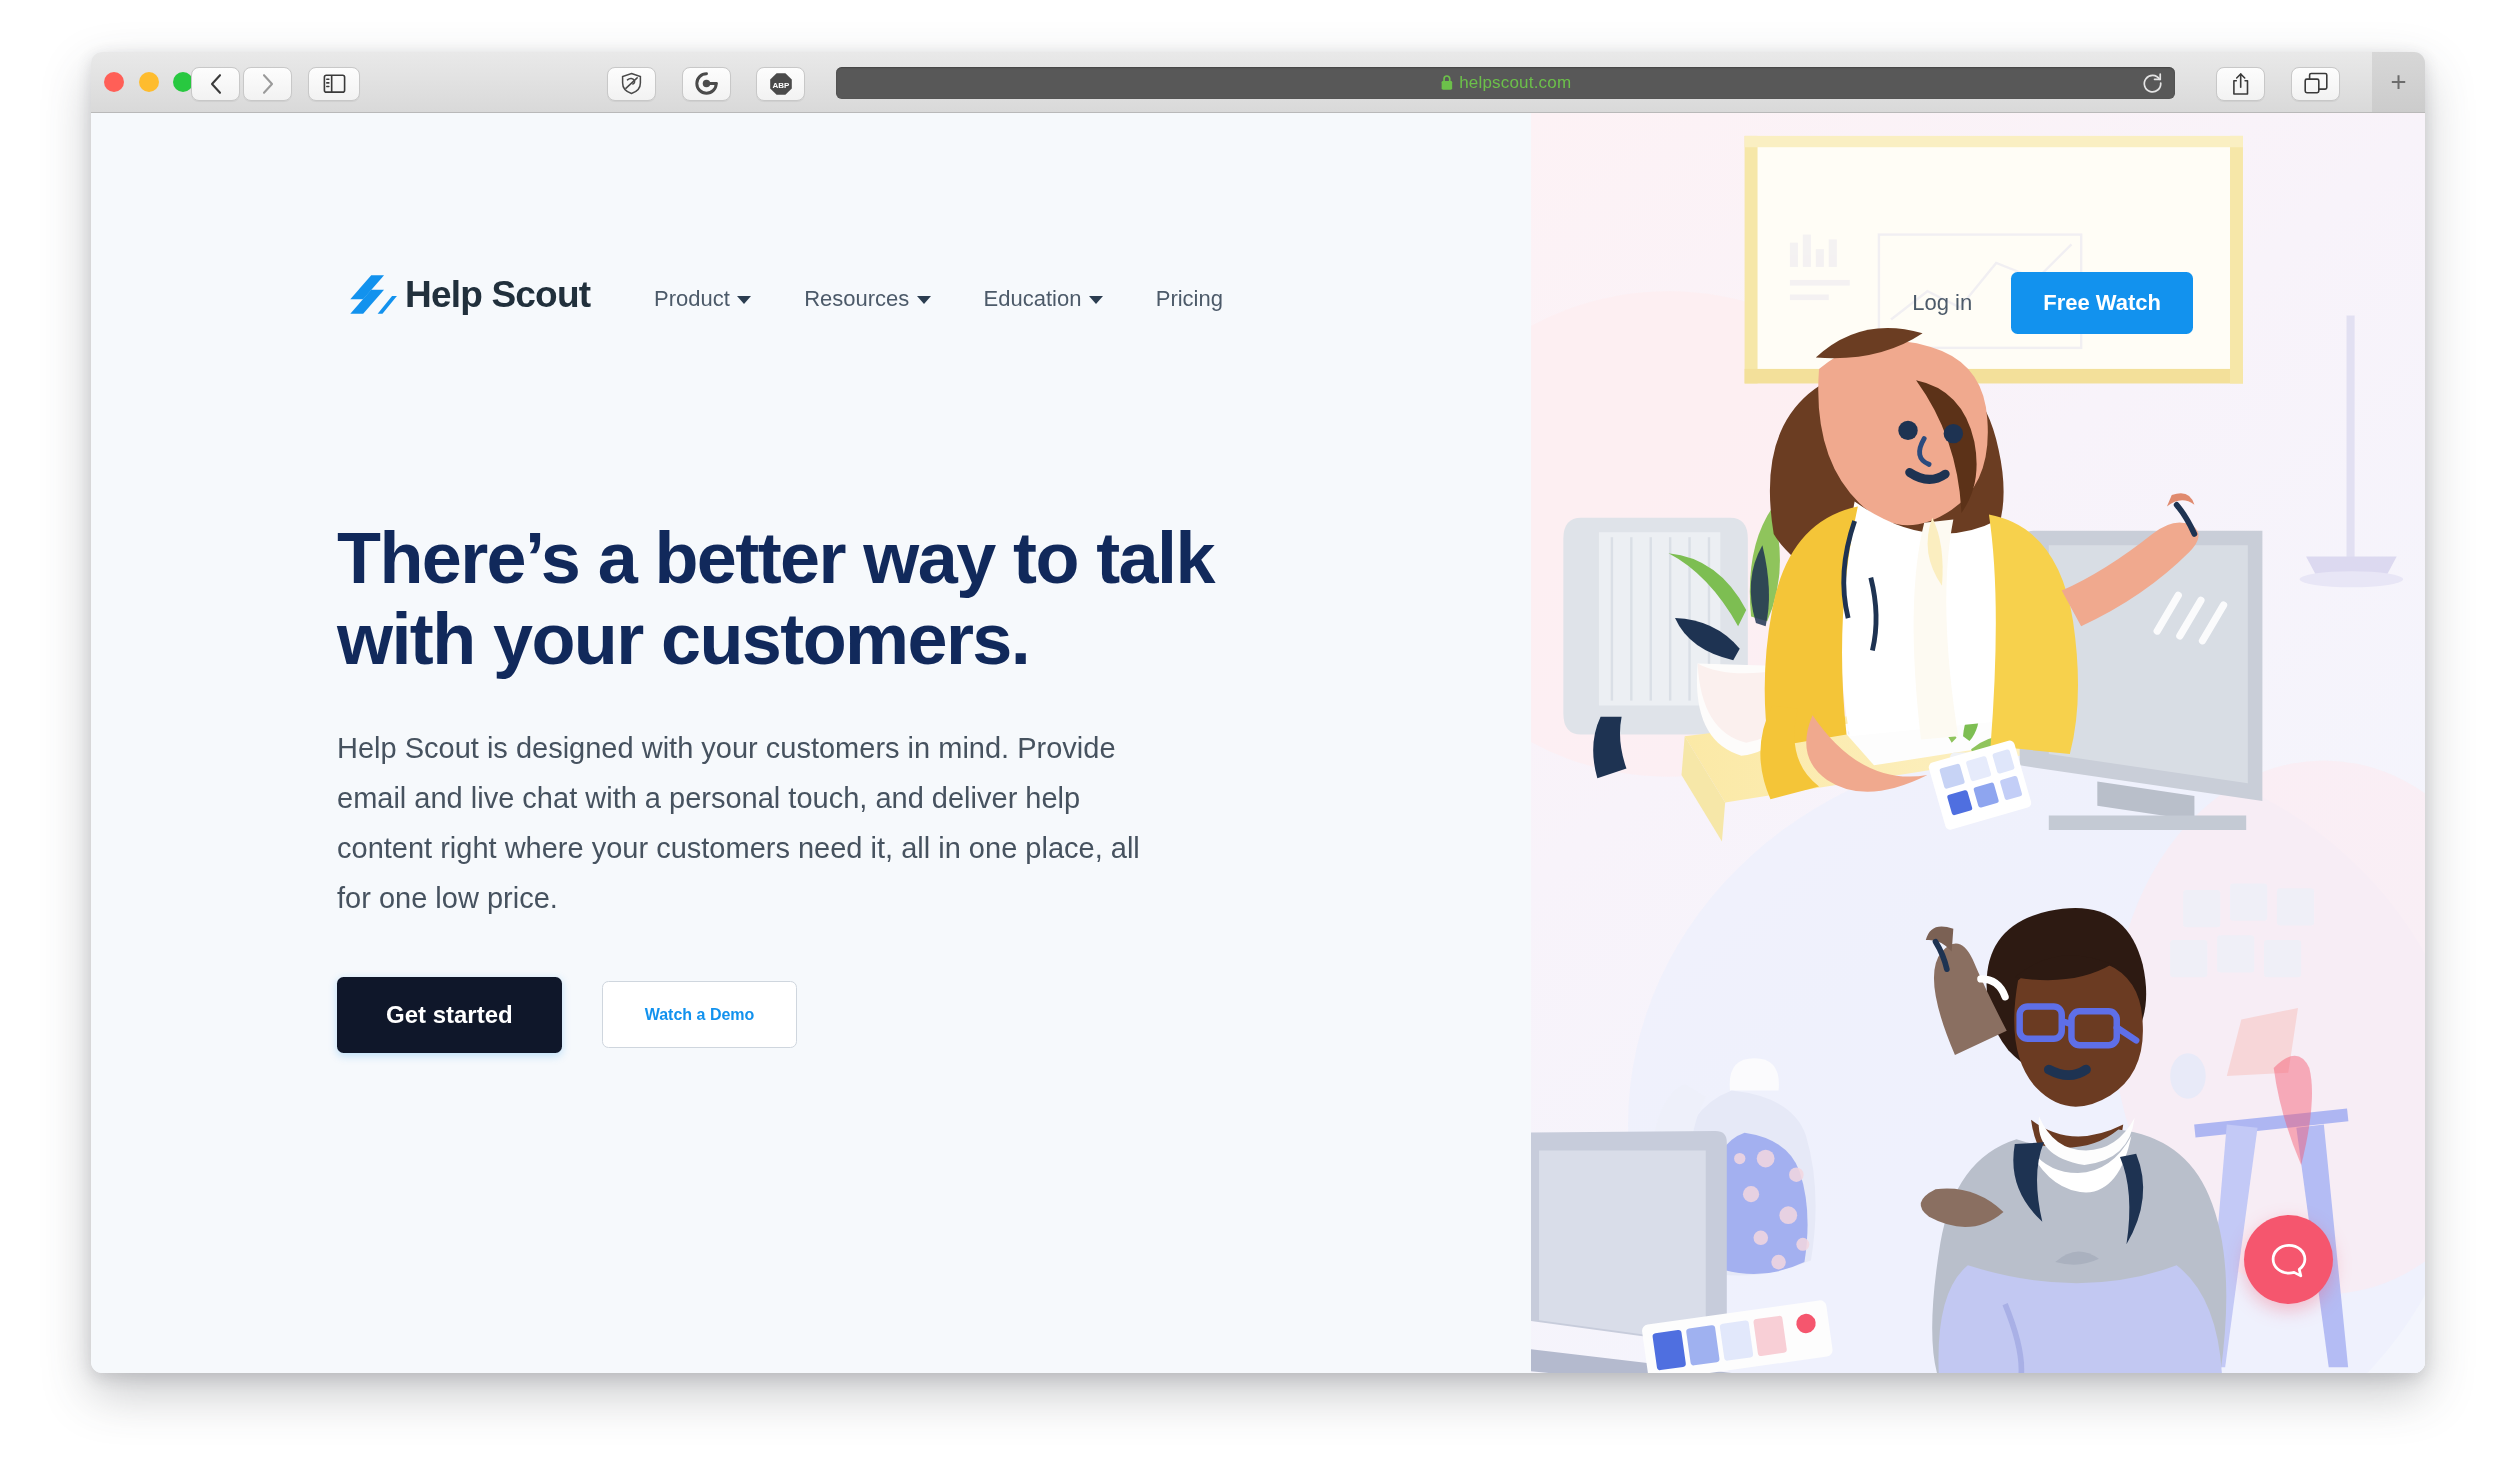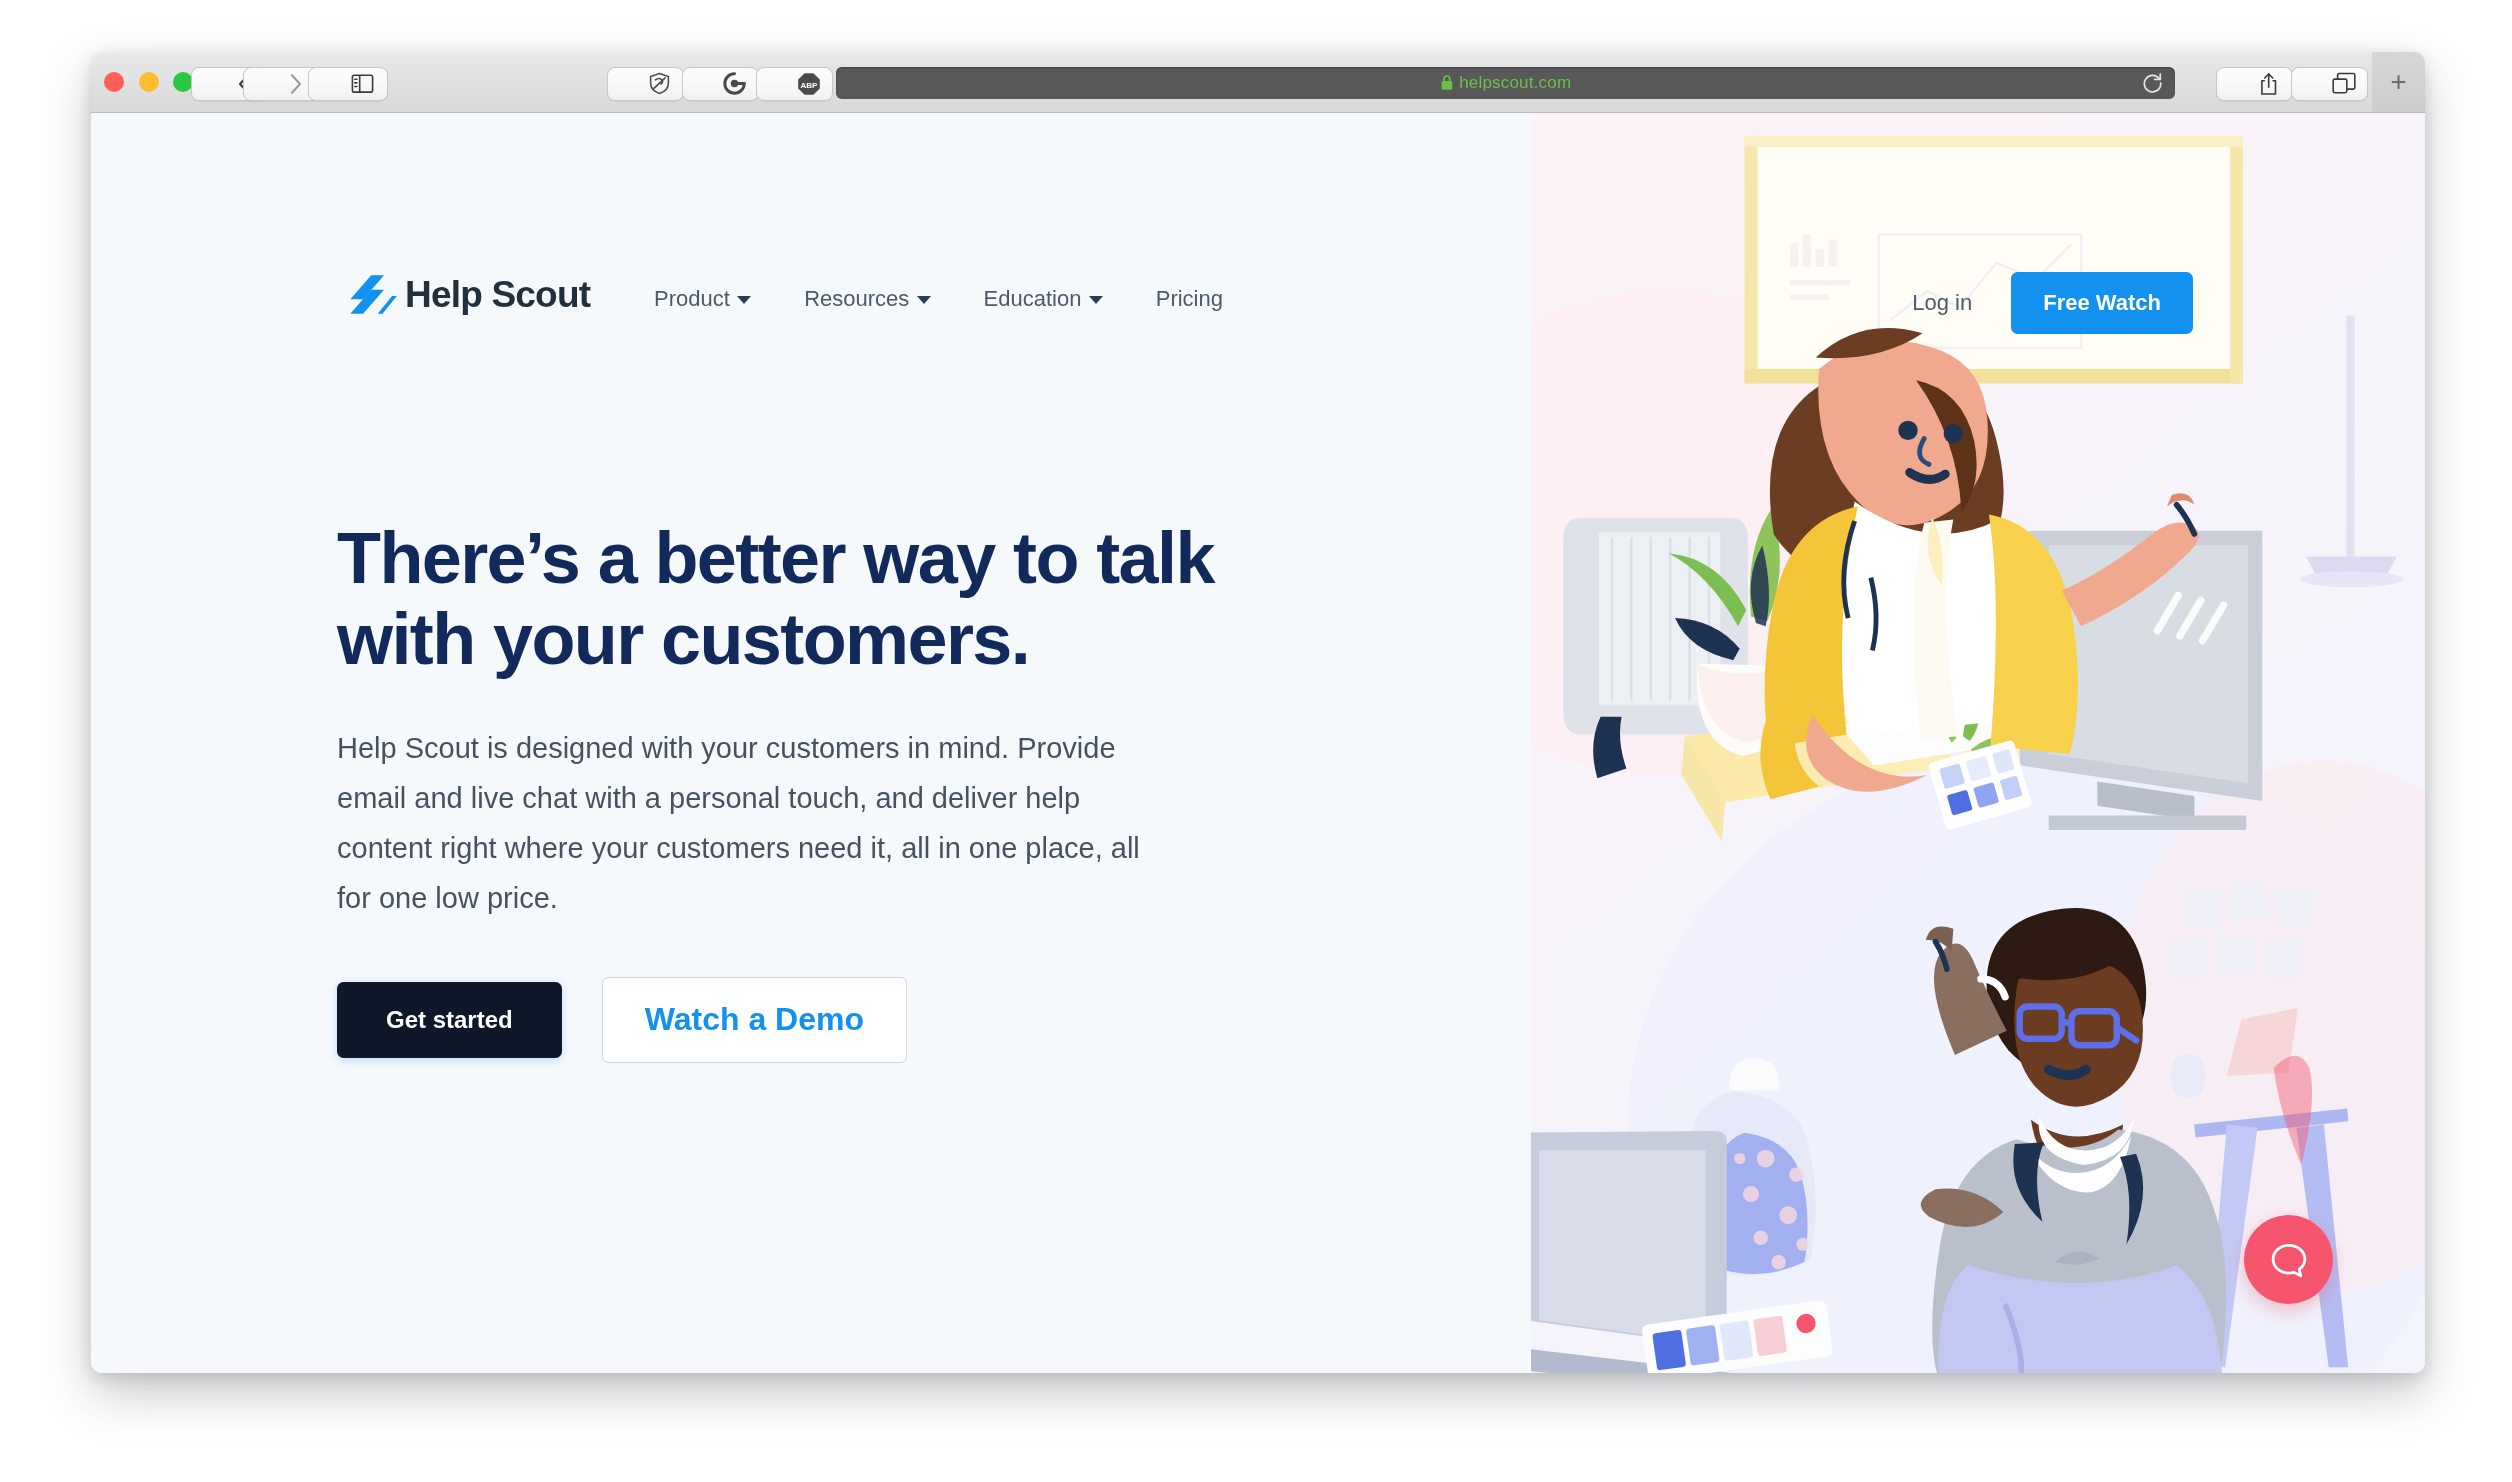--- a/index.html
+++ b/index.html
@@ -30,21 +30,20 @@
   .dot.green{background:#28c840;}
 
   .tb-btn{
     position:absolute;top:14.6px;
     width:47px;height:32px;border-radius:8px;
     background:linear-gradient(#fdfdfd,#f2f2f2);
     border:0.8px solid #c8c8c8;
     box-shadow:0 0.8px 0.8px rgba(0,0,0,.06);
     display:flex;align-items:center;justify-content:center;
     color:#3a3a3a;
-    padding-left:28px;
   }
   .tb-back{left:100px;}
   .tb-fwd{left:152px;}
   .tb-side{left:217px;width:50px;}
   .tb-ext1{left:516px;}
   .tb-ext2{left:591px;}
   .tb-ext3{left:665px;}
   .tb-share{left:2125px;}
   .tb-tabs{left:2200px;}
 
@@ -110,21 +109,21 @@
   p.subcopy{
     margin:45px 0 0 0;font-size:29px;line-height:1.72;color:#46525f;max-width:842px;
   }
   .cta-row{display:flex;align-items:center;gap:40px;margin-top:53px;}
   .btn-primary{
     background:#0f172a;color:#fff;font-size:24px;font-weight:700;
     padding:24px 49px;border-radius:6.5px;cursor:pointer;border:none;
     box-shadow:0 2.4px 8px rgba(18,146,238,.25);
   }
   .btn-secondary{
-    background:#fff;color:#1292ee;font-size:32px;font-weight:700;
+    background:#fff;color:#1292ee;font-size:16px;font-weight:700;
     padding:23.5px 42px;border-radius:6.5px;cursor:pointer;
     border:1.6px solid #cfd6de;
   }
 
   
   .beacon{
     position:absolute;right:92px;bottom:70px;
     width:89px;height:89px;border-radius:50%;
     background:#f5566e;
     display:flex;align-items:center;justify-content:center;

